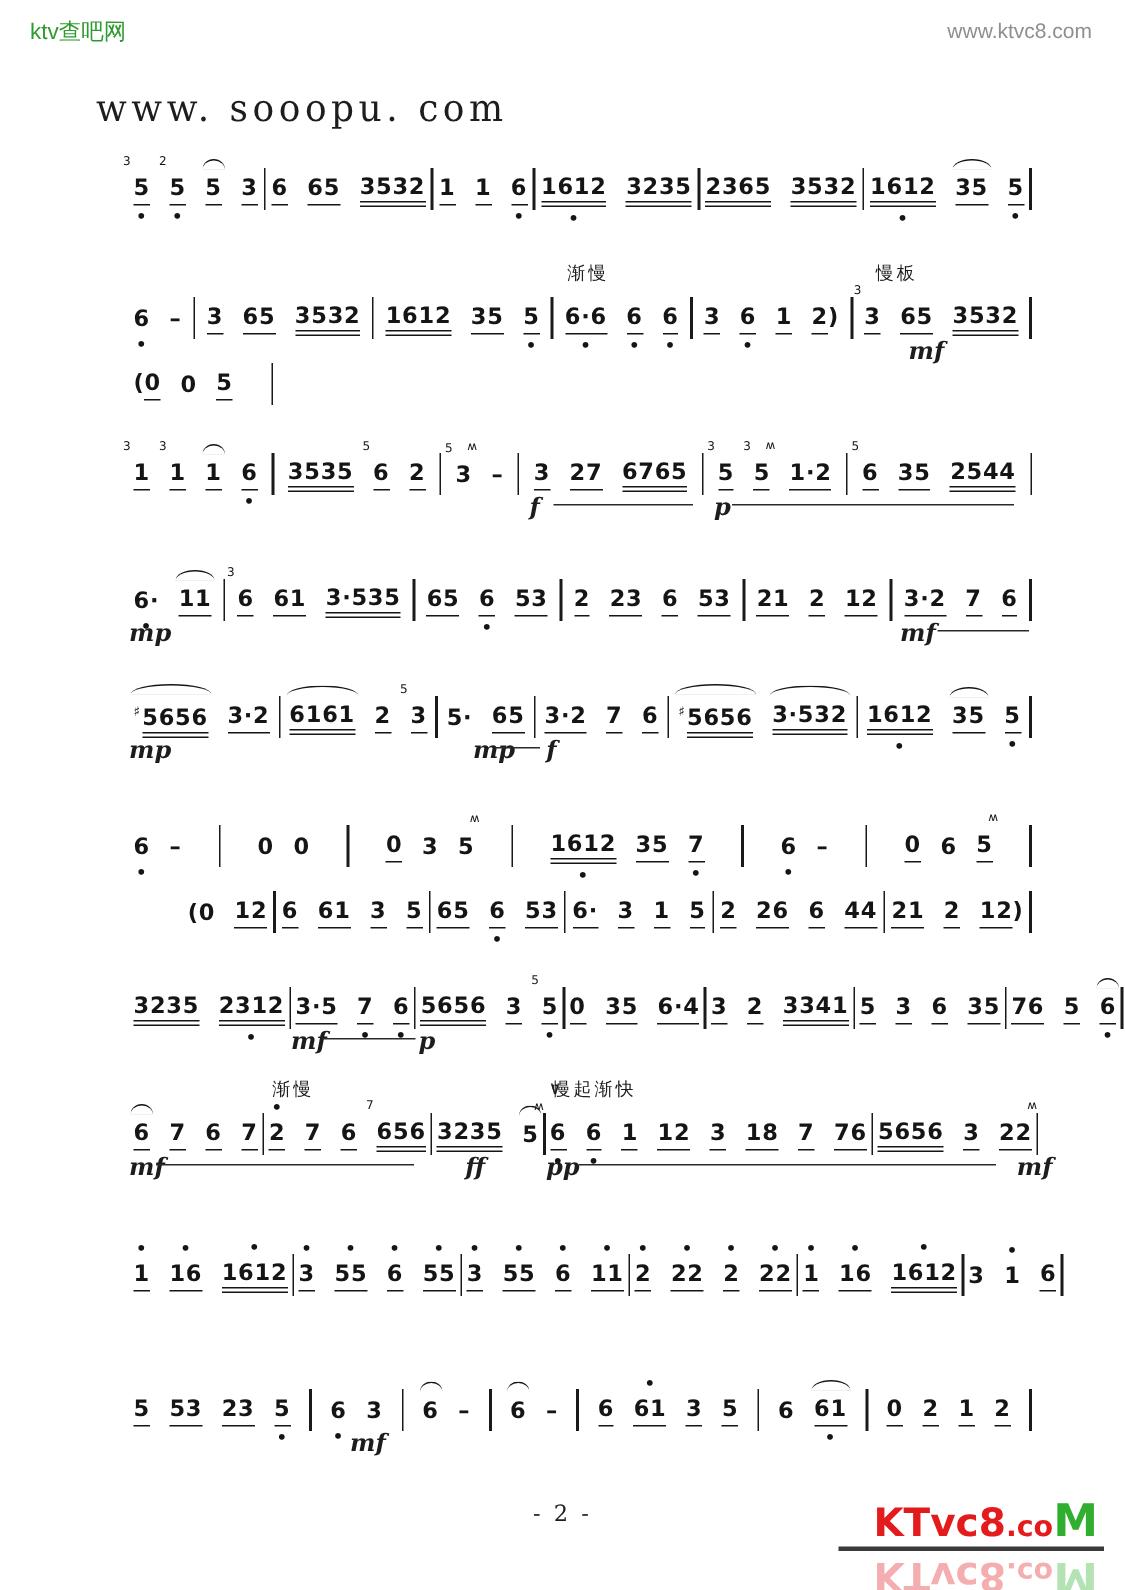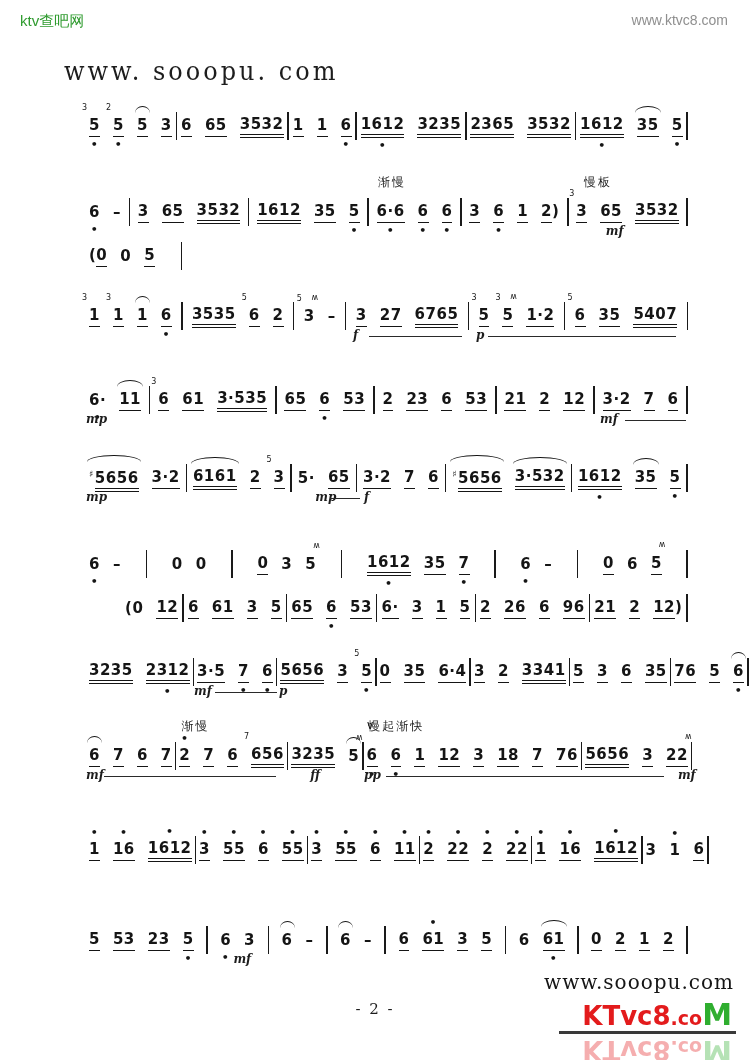--- a/index.html
+++ b/index.html
@@ -26,21 +26,21 @@
   .dot-a{position:absolute;top:-9px;left:50%;transform:translateX(-50%);font-size:11px;line-height:6px;}
   .dot-b{position:absolute;bottom:-11px;left:50%;transform:translateX(-50%);font-size:11px;line-height:6px;}
   .mord{position:absolute;top:-12px;right:-4px;font-size:8px;font-weight:normal;line-height:8px;}
   .arc{position:absolute;top:-9px;left:-2px;right:-2px;height:6px;
        border-top:1.5px solid #151515;border-radius:50% 50% 0 0/100% 100% 0 0;}
   .grace{position:absolute;top:-11px;left:-7px;font-size:8px;font-weight:normal;line-height:8px;}
   .sharp{font-size:9px;vertical-align:6px;margin-right:1px;}
   .paren{font-weight:bold;font-size:15px;}
   .lab{position:absolute;top:-24px;font-size:12px;letter-spacing:2px;color:#1d1d1d;
        font-family:"DejaVu Sans",sans-serif;white-space:nowrap;}
-  .dyn{position:absolute;top:26px;font-style:italic;font-weight:bold;font-size:12px;
+  .dyn{position:absolute;top:26px;font-style:italic;font-weight:bold;font-size:16px;
        font-family:"DejaVu Serif",serif;color:#1d1d1d;}
   .hline{position:absolute;top:34px;border-top:1.5px solid #2a2a2a;height:0;}
   .sub-row{display:flex;justify-content:space-between;align-items:center;margin-top:16px;}
   
   .page-num{position:absolute;left:0;right:0;bottom:42px;text-align:center;font-size:15px;
             color:#1d1d1d;font-family:"DejaVu Serif",serif;letter-spacing:2px;}
   .wm-bottom{position:absolute;right:16px;bottom:66px;font-size:20px;color:#151515;
              font-family:"DejaVu Serif",serif;letter-spacing:1px;}
   .logo-wrap{position:absolute;right:14px;bottom:-6px;text-align:right;line-height:1;}
   .logo{display:inline-block;border-bottom:3px solid #3a3a3a;padding:0 4px 1px 4px;
@@ -179,21 +179,21 @@
           <div class="bar"></div>
           <div class="measure">
             <span class="tok u1"><span class="core">5</span><span class="grace">3</span></span>
             <span class="tok u1"><span class="core">5</span><span class="grace">3</span><span class="mord">ʍ</span></span>
             <span class="tok u1"><span class="core">1·2</span></span>
           </div>
           <div class="bar"></div>
           <div class="measure">
             <span class="tok u1"><span class="core">6</span><span class="grace">5</span></span>
             <span class="tok u1"><span class="core">35</span></span>
-            <span class="tok u2"><span class="core">5407</span></span>
+            <span class="tok u2"><span class="core">2544</span></span>
           </div>
           <div class="bar"></div>
         </div>
         <div class="dyn" style="left: 267px;">f</div>
         <div class="hline" style="left: 283.35px; width: 92.65px;"></div>
         <div class="dyn" style="left: 390px;">p</div>
         <div class="hline" style="left: 402.3px; width: 187.25px;"></div>
       </div>
       <div class="line" style="top: 386px;">
         <div class="notes-row">
@@ -338,21 +338,21 @@
             <span class="tok u1"><span class="core">6·</span></span>
             <span class="tok u1"><span class="core">3</span></span>
             <span class="tok u1"><span class="core">1</span></span>
             <span class="tok u1"><span class="core">5</span></span>
           </div>
           <div class="bar"></div>
           <div class="measure">
             <span class="tok u1"><span class="core">2</span></span>
             <span class="tok u1"><span class="core">26</span></span>
             <span class="tok u1"><span class="core">6</span></span>
-            <span class="tok u1"><span class="core">96</span></span>
+            <span class="tok u1"><span class="core">44</span></span>
           </div>
           <div class="bar"></div>
           <div class="measure">
             <span class="tok u1"><span class="core">21</span></span>
             <span class="tok u1"><span class="core">2</span></span>
             <span class="tok u1"><span class="core">12</span><span class="paren">)</span></span>
           </div>
           <div class="bar"></div>
         </div>
       </div>
@@ -540,21 +540,20 @@
             <span class="tok u1"><span class="core">2</span></span>
           </div>
           <div class="bar"></div>
         </div>
         <div class="dyn" style="left: 147.4px;">mf</div>
       </div>
     </div>
 
   <div class="page-num">- 2 -</div>
 
-  <div class="wm-bottom">www.sooopu.com</div>
 
   <div class="logo-wrap">
     <div class="logo"><span class="p1">KTvc8</span><span class="p2">.co</span><span class="p3">M</span></div>
     <br>
     <div class="logo logo-reflect"><span class="p1">KTvc8</span><span class="p2">.co</span><span class="p3">M</span></div>
   </div>
 
 </div>
 
 </body></html>

